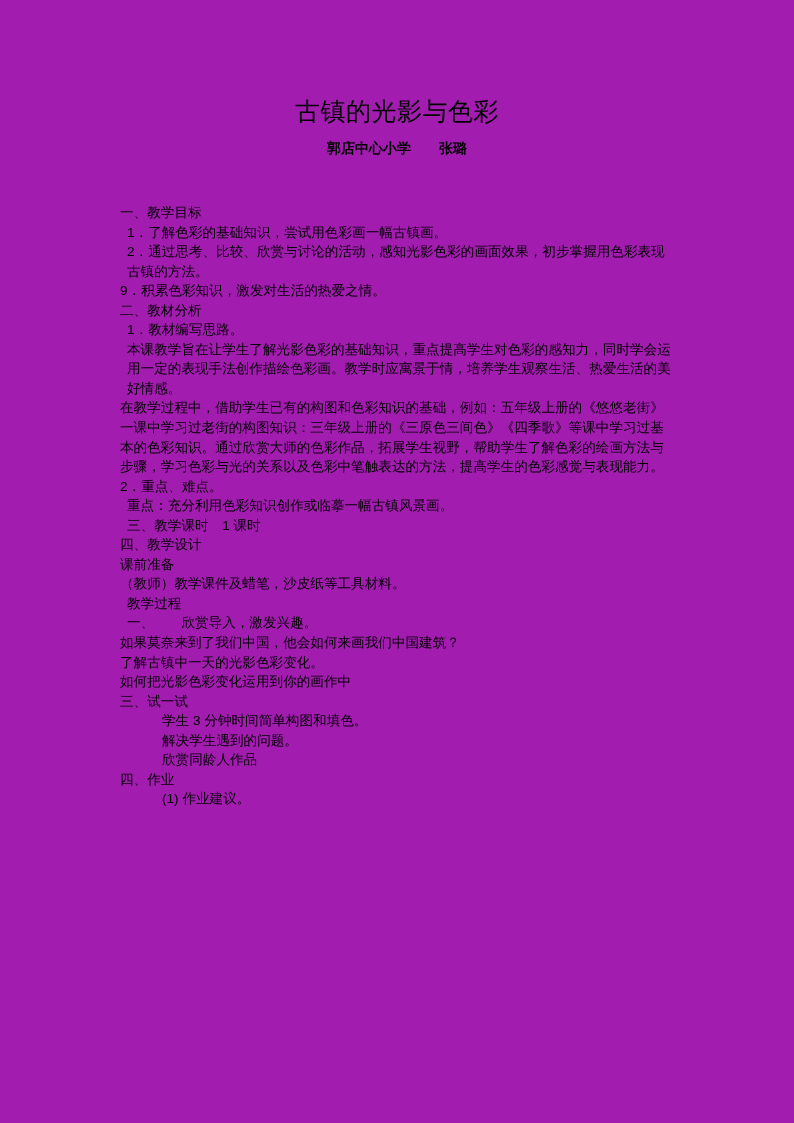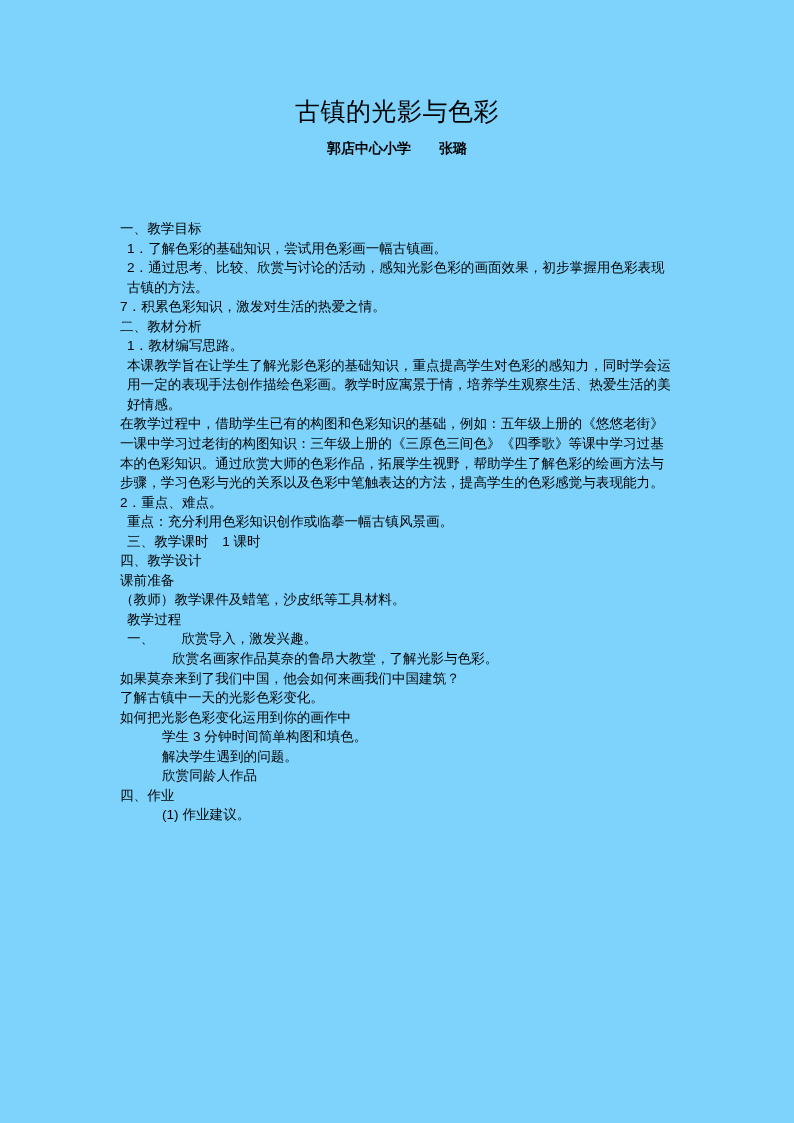--- a/index.html
+++ b/index.html
@@ -4,21 +4,21 @@
 <style>
   html, body {
     margin: 0;
     padding: 0;
     background: #ffffff;
   }
   .page {
     position: relative;
     width: 794px;
     height: 1123px;
-    background: #7dd3fc;
+    background: #a21caf;
     margin: 0 auto;
     overflow: hidden;
     font-family: "Liberation Serif", "DejaVu Serif", serif;
     color: #000000;
   }
   .doc-title {
     position: absolute;
     top: 96px;
     left: 0;
     width: 794px;
@@ -41,21 +41,20 @@
     line-height: 18px;
     color: #000;
     white-space: pre;
     font-weight: bold;
   }
   .body-block {
     position: absolute;
     top: 203px;
     left: 120px;
     width: 556px;
-    margin-top: 16px;
   }
   .line {
     font-family: "Liberation Sans", "DejaVu Sans", sans-serif;
     font-size: 13.6px;
     line-height: 19.55px;
     color: #000;
     white-space: pre-wrap;
     word-break: break-all;
     letter-spacing: 0px;
   }
@@ -69,36 +68,36 @@
 <div class="page">
 
   <div class="doc-title">古镇的光影与色彩</div>
 
   <div class="doc-byline">郭店中心小学　　张璐</div>
 
   <div class="body-block">
       <div class="line">一、教学目标</div>
       <div class="line ind1">1．了解色彩的基础知识，尝试用色彩画一幅古镇画。</div>
       <div class="line ind1">2．通过思考、比较、欣赏与讨论的活动，感知光影色彩的画面效果，初步掌握用色彩表现古镇的方法。</div>
-      <div class="line">7．积累色彩知识，激发对生活的热爱之情。</div>
+      <div class="line">9．积累色彩知识，激发对生活的热爱之情。</div>
       <div class="line">二、教材分析</div>
       <div class="line ind1">1．教材编写思路。</div>
       <div class="line ind1">本课教学旨在让学生了解光影色彩的基础知识，重点提高学生对色彩的感知力，同时学会运用一定的表现手法创作描绘色彩画。教学时应寓景于情，培养学生观察生活、热爱生活的美好情感。</div>
       <div class="line">在教学过程中，借助学生已有的构图和色彩知识的基础，例如：五年级上册的《悠悠老街》一课中学习过老街的构图知识：三年级上册的《三原色三间色》《四季歌》等课中学习过基本的色彩知识。通过欣赏大师的色彩作品，拓展学生视野，帮助学生了解色彩的绘画方法与步骤，学习色彩与光的关系以及色彩中笔触表达的方法，提高学生的色彩感觉与表现能力。　2．重点、难点。</div>
       <div class="line ind1">重点：充分利用色彩知识创作或临摹一幅古镇风景画。</div>
       <div class="line ind1">三、教学课时　1 课时</div>
       <div class="line">四、教学设计</div>
       <div class="line">课前准备</div>
       <div class="line">（教师）教学课件及蜡笔，沙皮纸等工具材料。</div>
       <div class="line ind1">教学过程</div>
       <div class="line ind1">一、　　欣赏导入，激发兴趣。</div>
-      <div class="line ind4">欣赏名画家作品莫奈的鲁昂大教堂，了解光影与色彩。</div>
       <div class="line">如果莫奈来到了我们中国，他会如何来画我们中国建筑？</div>
       <div class="line">了解古镇中一天的光影色彩变化。</div>
       <div class="line">如何把光影色彩变化运用到你的画作中</div>
+      <div class="line">三、试一试</div>
       <div class="line ind3">学生 3 分钟时间简单构图和填色。</div>
       <div class="line ind3">解决学生遇到的问题。</div>
       <div class="line ind3">欣赏同龄人作品</div>
       <div class="line">四、作业</div>
       <div class="line ind3">(1) 作业建议。</div>
     </div>
 
 </div>
 
 </body></html>

